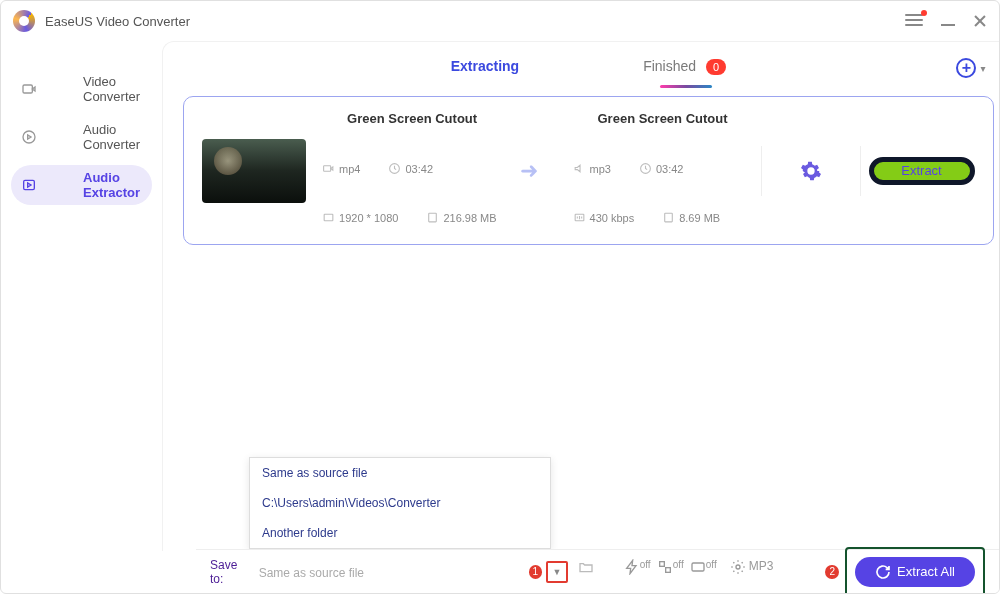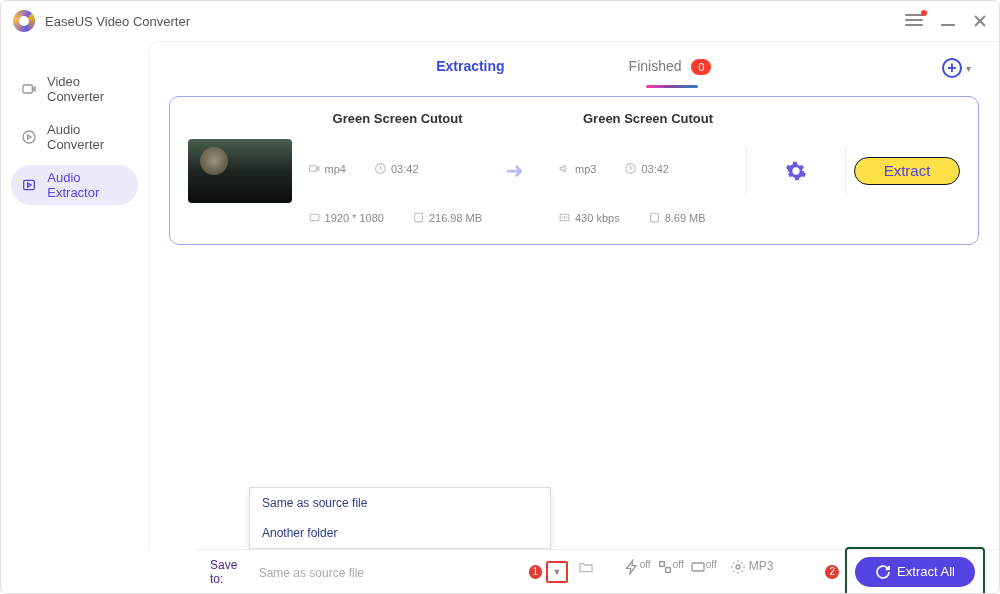--- a/index.html
+++ b/index.html
@@ -16,22 +16,22 @@
 .menu-btn .dot { position:absolute; top:-4px; right:-4px; width:6px; height:6px; background:#ff3b30; border-radius:50%; margin:0; }
 .win-min { width:14px; height:2px; background:#888; margin-top:8px; cursor:pointer; }
 .win-close { width:14px; height:14px; position:relative; cursor:pointer; }
 .win-close::before,.win-close::after { content:""; position:absolute; left:6px; top:0; width:2px; height:14px; background:#888; }
 .win-close::before { transform:rotate(45deg); }
 .win-close::after { transform:rotate(-45deg); }
 
 
 .body { display:flex; height:510px; }
 .sidebar { width:195px; padding:28px 10px 0 10px; }
-.side-item { display:flex; align-items:center; height:40px; padding:0 10px; font-size:13px; color:#555; border-radius:20px; cursor:pointer; margin-bottom:8px; }
-.side-item.active { background:#ece9fb; color:#5643e4; font-weight:400; }
+.side-item { display:flex; align-items:center; height:40px; padding:0 10px; font-size:13px; color:#555; border-radius:20px; cursor:pointer; margin-bottom:8px;gap:36px; }
+.side-item.active { background:#ece9fb; color:#5643e4; font-weight:700; }
 .side-item .ic { width:18px; height:18px; margin-right:10px; display:inline-flex; align-items:center; justify-content:center; }
 .main { flex:1; background:#fff; border-left:1px solid #f1f1f1; border-top:1px solid #f1f1f1; border-top-left-radius:12px; display:flex; flex-direction:column; }
 
 
 .tabs { height:54px; display:flex; align-items:center; justify-content:center; position:relative;gap:44px; }
 .tab { margin:0 40px; font-size:14px; color:#7a7a7a; cursor:pointer; padding-bottom:6px; position:relative; }
 .tab.active { color:#3b49df; font-weight:600; }
 .underline { position:absolute; bottom:8px; left:497px; width:52px; height:3px; background:linear-gradient(90deg,#ff3cac,#784ba0,#2b86c5); border-radius:2px; }
 .badge { display:inline-block; min-width:20px; height:16px; background:#ff3b30; color:#fff; font-size:11px; border-radius:8px; text-align:center; line-height:16px; margin-left:6px; padding:0 5px; }
 .add-btn { position:absolute; right:28px; top:16px; display:flex; align-items:center; cursor:pointer; }
@@ -43,21 +43,21 @@
 .card { border:1px solid #9ca5f0; border-radius:10px; padding:14px 18px; display:flex; align-items:center; }
 .thumb { width:104px; height:64px; background:linear-gradient(180deg,#4a5d4f 0%,#1e2620 50%,#0b0f0c 100%); border-radius:4px; position:relative; overflow:hidden; }
 .thumb::after { content:""; position:absolute; left:12px; top:8px; width:28px; height:28px; background:radial-gradient(circle,#e0d2b0 0%,#7a6a4f 80%); border-radius:50%; opacity:.6; }
 .col { margin-left:16px; min-width:180px; }
 .fname { font-size:13px; color:#333; font-weight:600; margin-bottom:8px;text-align:center; }
 .meta-row { display:flex; gap:28px; margin-bottom:6px; font-size:11px; color:#888;margin-top:36px; }
 .meta { display:flex; align-items:center; gap:4px; }
 .arrow { margin:0 18px; color:#b7c0f5; font-size:22px; }
 .gear { width:22px; height:22px; color:#6a5ae0; cursor:pointer; margin:0 30px; }
 .vsep { width:1px; height:50px; background:#eee; margin:0 8px; }
-.extract-btn { border:1px solid #0f172a; color:#5643e4; background:#fde047; border-radius:18px; width:106px; height:28px; font-size:15px; cursor:pointer; }
+.extract-btn { border:5px solid #0f172a; color:#5643e4; background:#84cc16; border-radius:18px; width:106px; height:28px; font-size:13px; cursor:pointer; }
 
 
 .bottom { position:absolute; bottom:0; left:195px; right:0; height:44px; border-top:1px solid #eee; display:flex; align-items:center; padding:0 14px; background:#fff; }
 .saveto-lbl { font-size:12px; color:#4c1d95; margin-right:6px; }
 .save-path { font-size:12px; color:#aaa; }
 .save-box { flex:0 0 290px; }
 .bbtn { width:30px; height:26px; display:flex; justify-content:center; color:#999; cursor:pointer; margin-left:4px; font-size:12px; border-radius:4px; }
 .mp3-btn { width:auto; padding:0 8px; }
 .drop { border:2px solid #e23b30; border-radius:2px; width:22px; height:22px; display:flex; align-items:center; justify-content:center; color:#888; font-size:9px; }
 .extract-all { background:#5643e4; color:#fff; border:none; border-radius:18px; height:30px; width:120px; font-size:13px; cursor:pointer; display:flex; align-items:center; justify-content:center; gap:6px; }
@@ -213,20 +213,21 @@
           </svg>
         <div class="vsep"></div>
         <button class="extract-btn">Extract</button>
       </div>
     </div>
   </div>
 </div>
 
 <div class="popup">
   <div>Same as source file</div>
+  <div>C:\Users\admin\Videos\Converter</div>
   <div>Another folder</div>
 </div>
 
 <div class="bottom">
   <span class="saveto-lbl">Save to:</span>
   <span class="save-box"><span class="save-path">Same as source file</span></span>
   <span class="anno anno1">1</span>
   <span class="drop">▼</span>
   <span class="bbtn">
       <svg viewBox="0 0 24 24" fill="none" stroke="#bbb" stroke-width="2">

